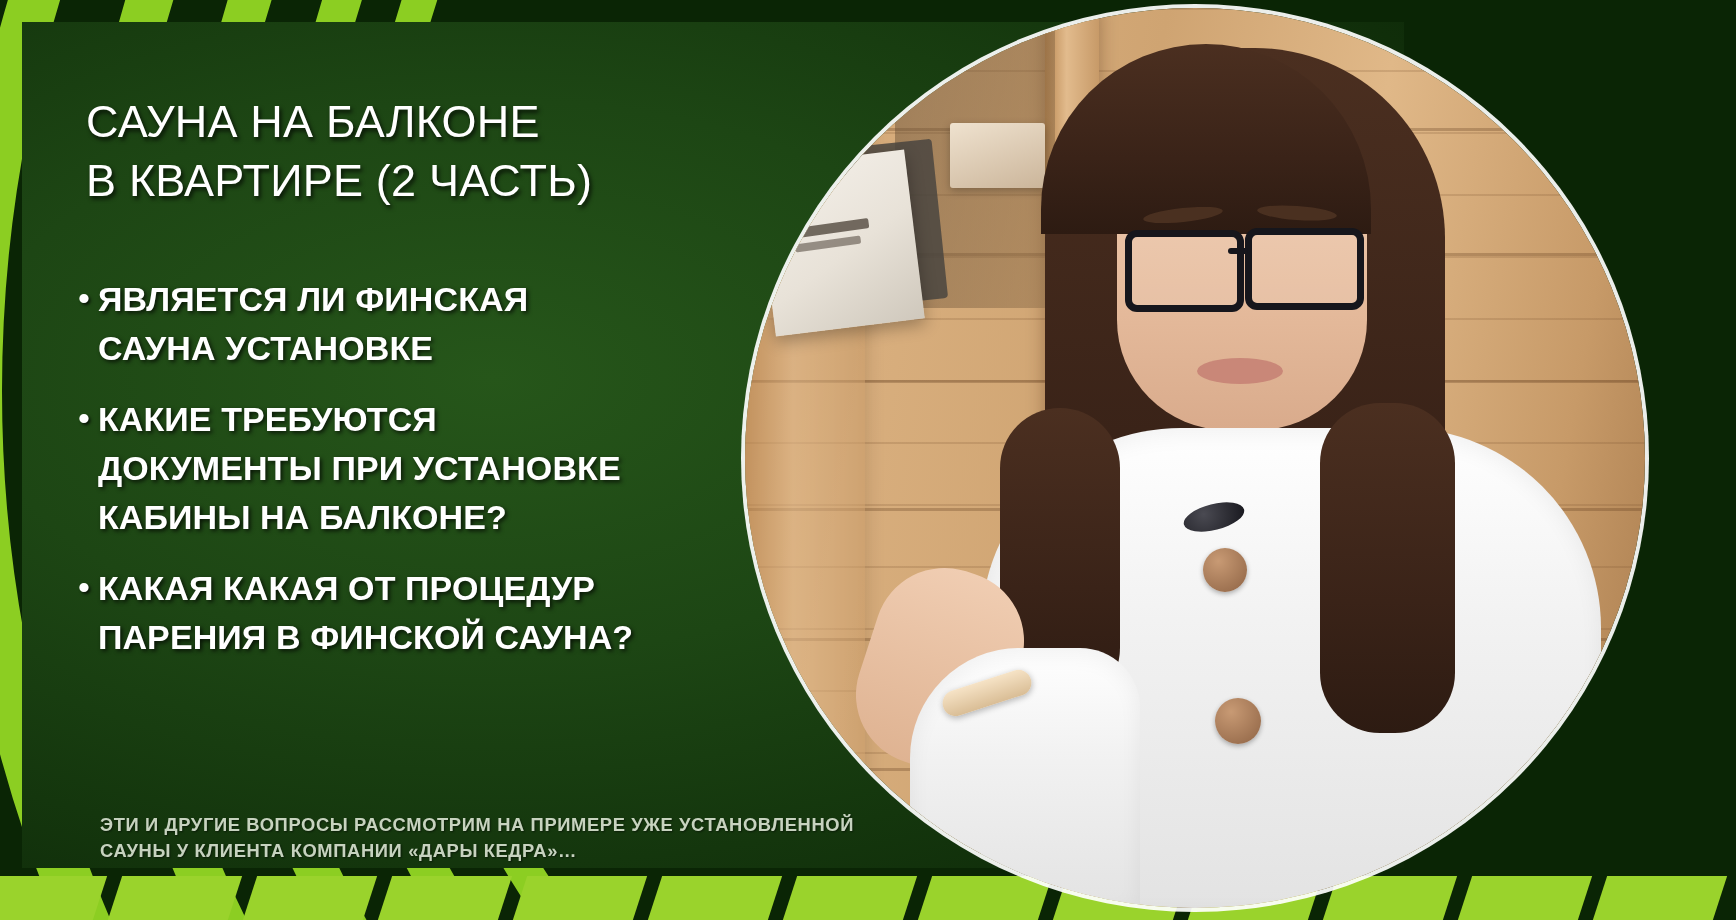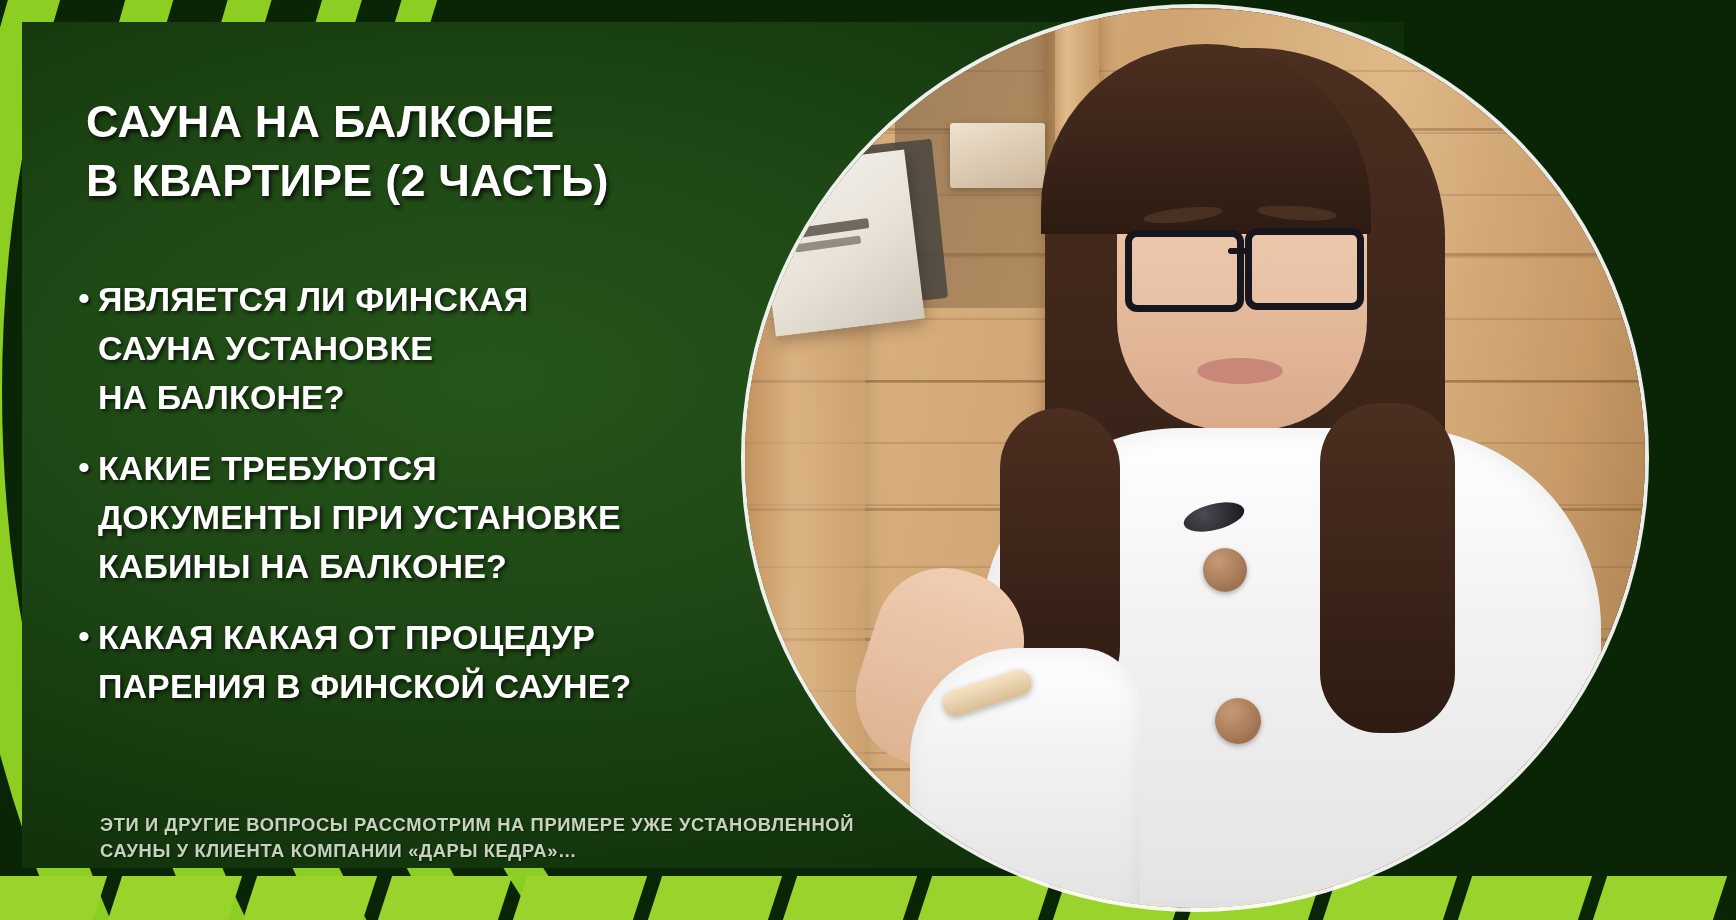--- a/index.html
+++ b/index.html
@@ -54,21 +54,21 @@
   .glasses-bridge{position:absolute;height:6px;background:#16161c;border-radius:3px;}
   .brow{position:absolute;background:#4a3020;border-radius:50%;}
   .lips{position:absolute;background:#c98778;border-radius:50%;}
   .button{position:absolute;border-radius:50%;background:radial-gradient(circle at 35% 30%,#c89a74,#8e6344);
           box-shadow:0 2px 5px rgba(0,0,0,.3);}
   .brooch{position:absolute;border-radius:50%;background:radial-gradient(circle at 35% 30%,#4a4a52,#16161c);}
   .bracelet{position:absolute;background:linear-gradient(180deg,#f6e3c6,#d9bd95);border-radius:40px;
             box-shadow:0 2px 6px rgba(0,0,0,.28);}
 
   
-  .title{position:absolute;left:64px;top:70px;width:660px;color:#fff;font-weight:bold;
+  .title{position:absolute;left:64px;top:70px;width:660px;color:#fff;font-weight:normal;
          font-size:45px;line-height:59px;letter-spacing:.2px;
          text-shadow:2px 3px 4px rgba(0,0,0,.75);}
   .title div{white-space:nowrap;}
 
   .bullets{position:absolute;left:56px;top:253px;width:720px;}
   .bullet{display:flex;align-items:flex-start;margin-bottom:22px;}
   .dot{color:#fff;font-size:34px;line-height:46px;margin-right:8px;text-shadow:2px 2px 3px rgba(0,0,0,.7);}
   .btext{color:#fff;font-weight:bold;font-size:34px;line-height:49px;letter-spacing:.1px;
          text-shadow:2px 2px 4px rgba(0,0,0,.75);}
   .btext div{white-space:nowrap;}
@@ -123,38 +123,37 @@
       <div>В КВАРТИРЕ (2 ЧАСТЬ)</div>
     </div>
 
     <div class="bullets">
 
       <div class="bullet">
         <span class="dot">•</span>
         <div class="btext">
           <div>ЯВЛЯЕТСЯ ЛИ ФИНСКАЯ</div>
           <div>САУНА УСТАНОВКЕ</div>
-          <div>НА БАЛКОНЕ?</div>
         </div>
       </div>
 
       <div class="bullet">
         <span class="dot">•</span>
         <div class="btext">
           <div>КАКИЕ ТРЕБУЮТСЯ</div>
           <div>ДОКУМЕНТЫ ПРИ УСТАНОВКЕ</div>
           <div>КАБИНЫ НА БАЛКОНЕ?</div>
         </div>
       </div>
 
       <div class="bullet">
         <span class="dot">•</span>
         <div class="btext">
           <div>КАКАЯ КАКАЯ ОТ ПРОЦЕДУР</div>
-          <div>ПАРЕНИЯ В ФИНСКОЙ САУНЕ?</div>
+          <div>ПАРЕНИЯ В ФИНСКОЙ САУНА?</div>
         </div>
       </div>
 
     </div>
 
     <div class="fineprint">
       <div>ЭТИ И ДРУГИЕ ВОПРОСЫ РАССМОТРИМ НА ПРИМЕРЕ УЖЕ УСТАНОВЛЕННОЙ</div>
       <div>САУНЫ У КЛИЕНТА КОМПАНИИ «ДАРЫ КЕДРА»…</div>
     </div>
 

